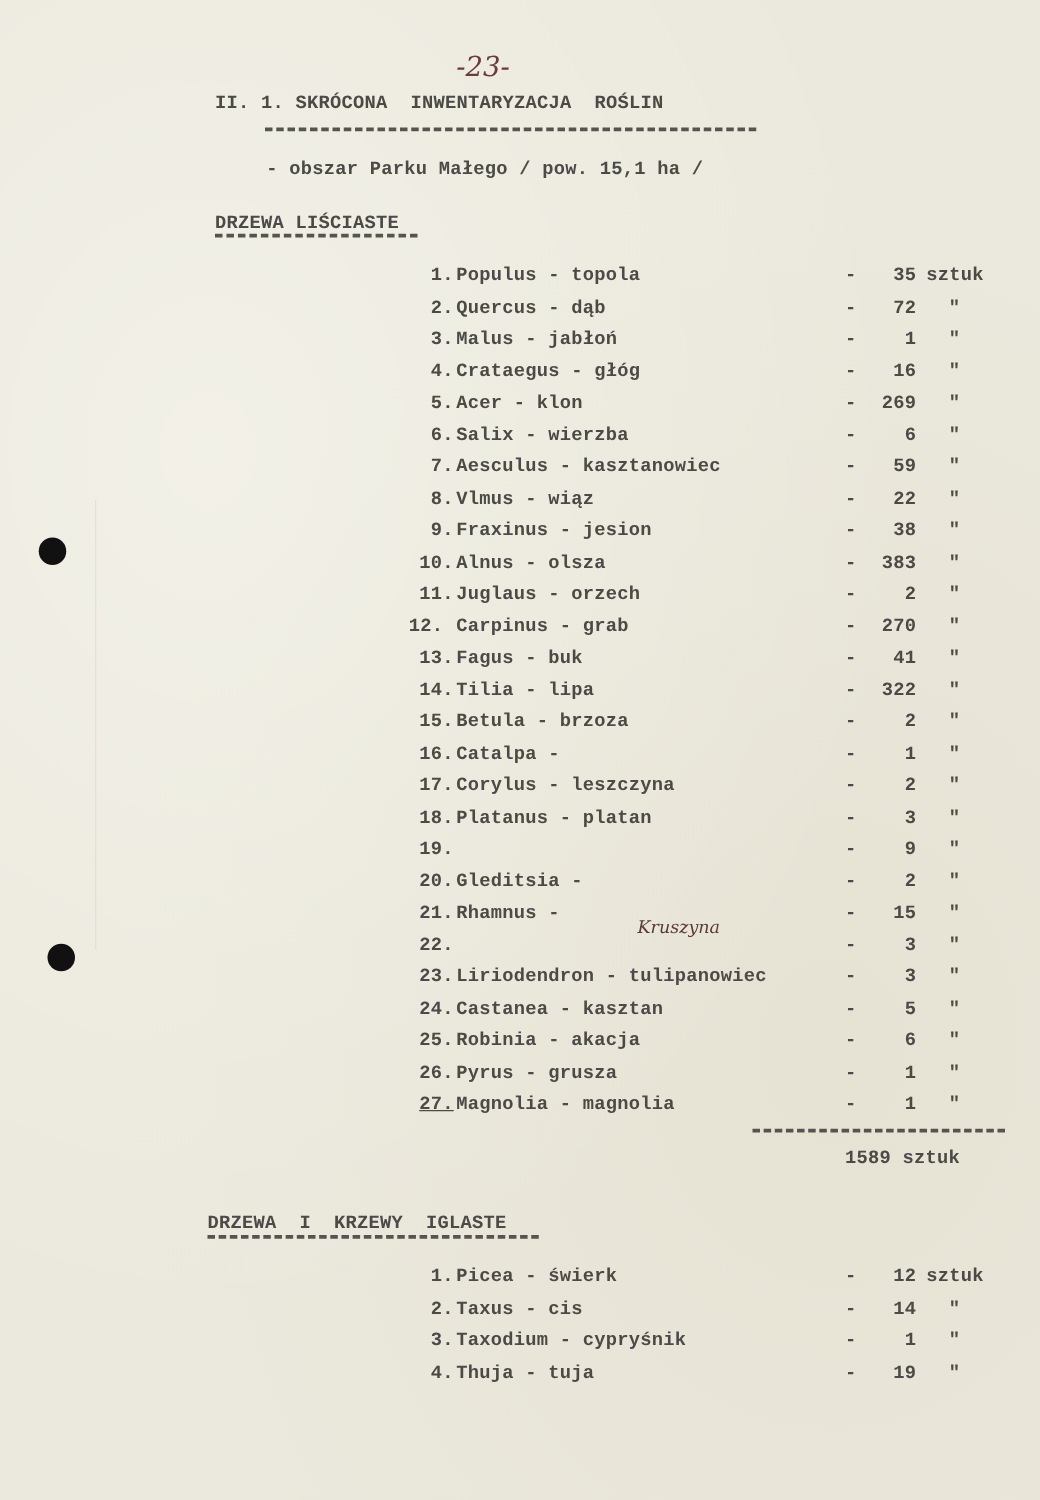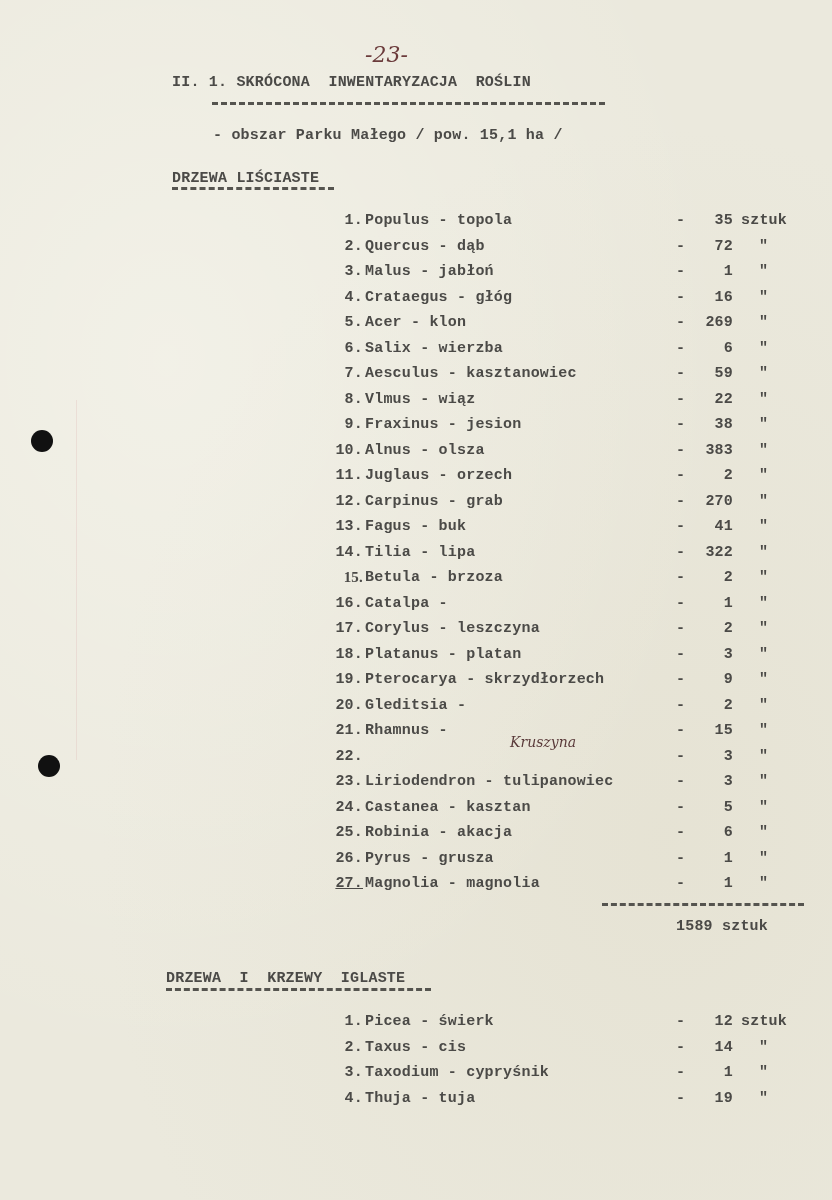--- a/index.html
+++ b/index.html
@@ -124,42 +124,42 @@
       <span class="tw unit ditto">"</span>
     </div>
     <div class="row" style="top: 467px; left: 345px;">
       <span class="tw num" style="position:absolute;left:-18px;width:36px;text-align:right;">11.</span>
       <span class="tw name">Juglaus - orzech</span>
       <span class="tw dash">-</span>
       <span class="tw count">2</span>
       <span class="tw unit ditto">"</span>
     </div>
     <div class="row" style="top: 492.5px; left: 345px;">
-      <span class="tw num" style="position:absolute;left:-18px;width:36px;text-align:right;font-family:Liberation Mono, monospace;">12.</span>
+      <span class="tw num" style="position:absolute;left:-18px;width:36px;text-align:left;font-family:Liberation Mono, monospace;">12.</span>
       <span class="tw name">Carpinus - grab</span>
       <span class="tw dash">-</span>
       <span class="tw count">270</span>
       <span class="tw unit ditto">"</span>
     </div>
     <div class="row" style="top: 518px; left: 345px;">
       <span class="tw num" style="position:absolute;left:-18px;width:36px;text-align:right;">13.</span>
       <span class="tw name">Fagus - buk</span>
       <span class="tw dash">-</span>
       <span class="tw count">41</span>
       <span class="tw unit ditto">"</span>
     </div>
     <div class="row" style="top: 543.5px; left: 345px;">
       <span class="tw num" style="position:absolute;left:-18px;width:36px;text-align:right;">14.</span>
       <span class="tw name">Tilia - lipa</span>
       <span class="tw dash">-</span>
       <span class="tw count">322</span>
       <span class="tw unit ditto">"</span>
     </div>
     <div class="row" style="top: 569px; left: 345px;">
-      <span class="tw num" style="position:absolute;left:-18px;width:36px;text-align:right;font-family:Liberation Serif, serif;">15.</span>
+      <span class="tw num" style="position:absolute;left:-18px;width:36px;text-align:right;">15.</span>
       <span class="tw name">Betula - brzoza</span>
       <span class="tw dash">-</span>
       <span class="tw count">2</span>
       <span class="tw unit ditto">"</span>
     </div>
     <div class="row" style="top: 594.5px; left: 345px;">
       <span class="tw num" style="position:absolute;left:-18px;width:36px;text-align:right;">16.</span>
       <span class="tw name">Catalpa -</span>
       <span class="tw dash">-</span>
       <span class="tw count">1</span>
@@ -174,21 +174,20 @@
     </div>
     <div class="row" style="top: 645.5px; left: 345px;">
       <span class="tw num" style="position:absolute;left:-18px;width:36px;text-align:right;">18.</span>
       <span class="tw name">Platanus - platan</span>
       <span class="tw dash">-</span>
       <span class="tw count">3</span>
       <span class="tw unit ditto">"</span>
     </div>
     <div class="row" style="top: 671px; left: 345px;">
       <span class="tw num" style="position:absolute;left:-18px;width:36px;text-align:right;">19.</span>
-      <span class="tw name">Pterocarya - skrzydłorzech</span>
       <span class="tw dash">-</span>
       <span class="tw count">9</span>
       <span class="tw unit ditto">"</span>
     </div>
     <div class="row" style="top: 696.5px; left: 345px;">
       <span class="tw num" style="position:absolute;left:-18px;width:36px;">20.</span>
       <span class="tw name">Gleditsia -</span>
       <span class="tw dash">-</span>
       <span class="tw count">2</span>
       <span class="tw unit ditto">"</span>

